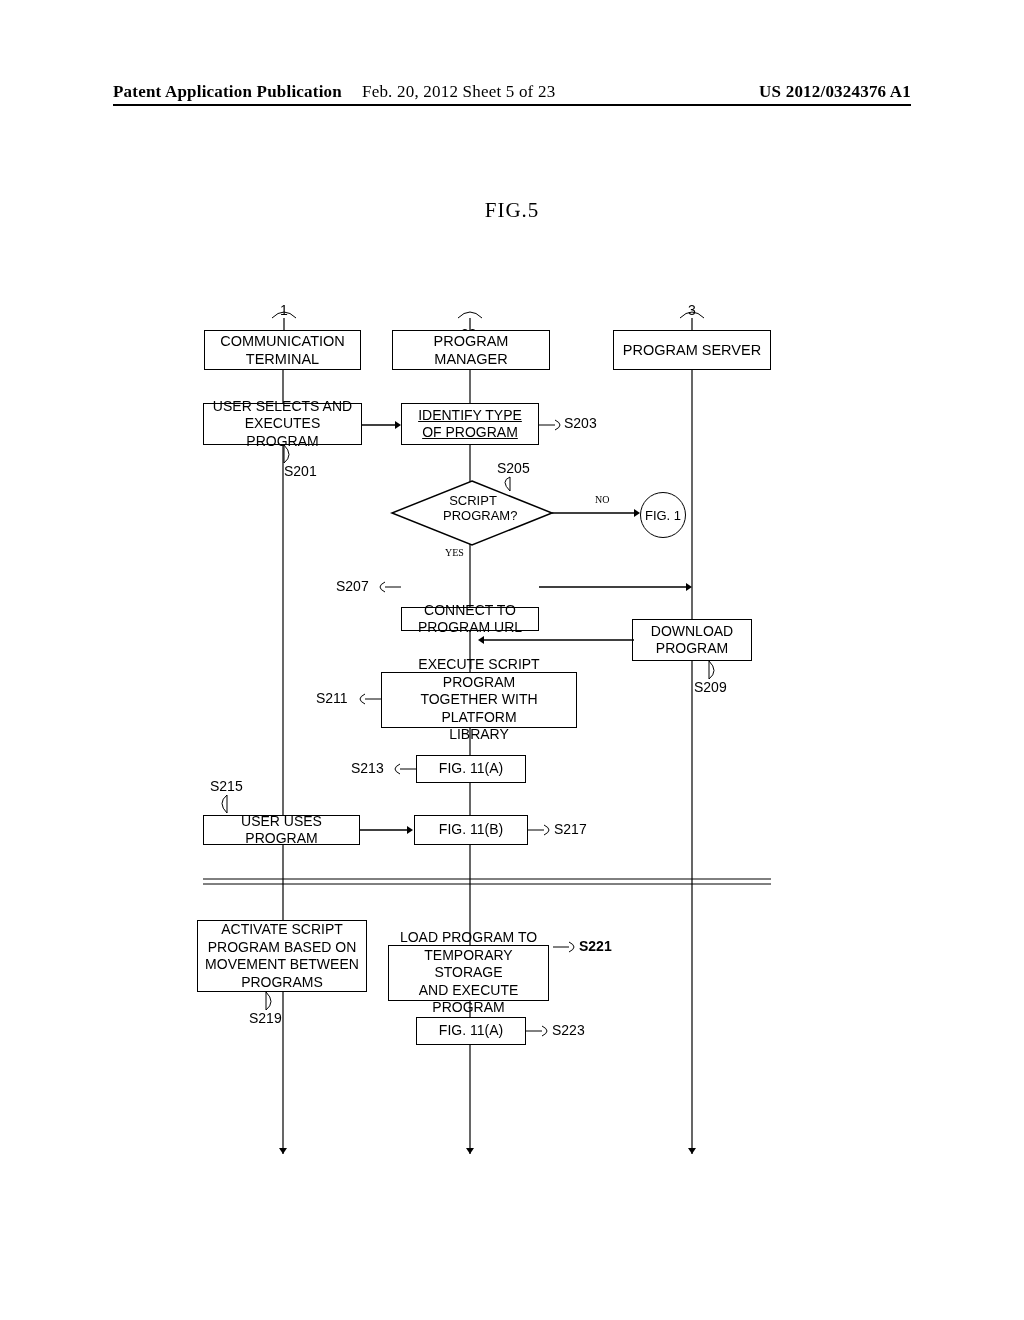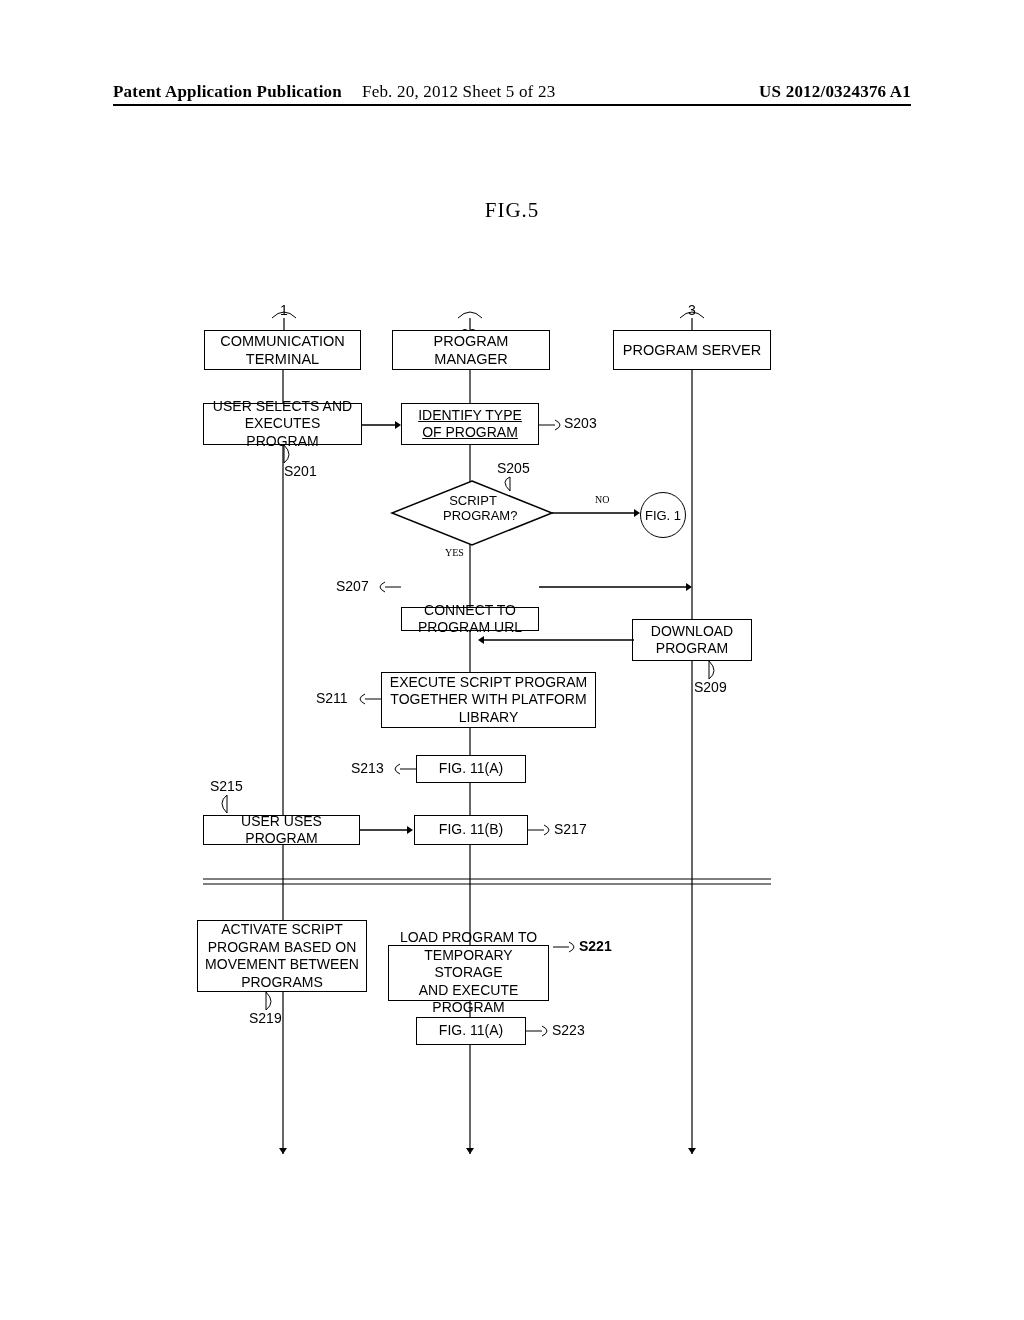--- a/index.html
+++ b/index.html
@@ -189,21 +189,21 @@
       <path d="M12 0 Q22 10 12 18" stroke="#000" stroke-width="1" fill="none"></path>
       <line x1="12" y1="0" x2="12" y2="18" stroke="#000" stroke-width="1"></line>
     </svg>
 <div class="label" style="left:694px; top:679px;">S209</div>
 
 <svg style="left:478px; top:638px;" width="156" height="4">
       <line x1="156" y1="2" x2="6" y2="2" stroke="#000" stroke-width="1.5"></line>
       <polygon points="6,-2 6,6 0,2" fill="#000"></polygon>
     </svg>
 
-<div class="box" style="left:381px; top:672px; width:215px; height:56px;">EXECUTE SCRIPT PROGRAM<br>TOGETHER WITH PLATFORM<br>LIBRARY</div>
+<div class="box" style="left:381px; top:672px; width:196px; height:56px;">EXECUTE SCRIPT PROGRAM<br>TOGETHER WITH PLATFORM<br>LIBRARY</div>
 <svg style="left:357px; top:694px;" width="24" height="10">
       <path d="M8 0 Q-2 5 8 10" stroke="#000" stroke-width="1" fill="none"></path>
       <line x1="8" y1="5" x2="24" y2="5" stroke="#000" stroke-width="1"></line>
     </svg>
 <div class="label" style="left:316px; top:690px;">S211</div>
 
 <div class="box" style="left:416px; top:755px; width:110px; height:28px;">FIG. 11(A)</div>
 <svg style="left:392px; top:764px;" width="24" height="10">
       <path d="M8 0 Q-2 5 8 10" stroke="#000" stroke-width="1" fill="none"></path>
       <line x1="8" y1="5" x2="24" y2="5" stroke="#000" stroke-width="1"></line>

